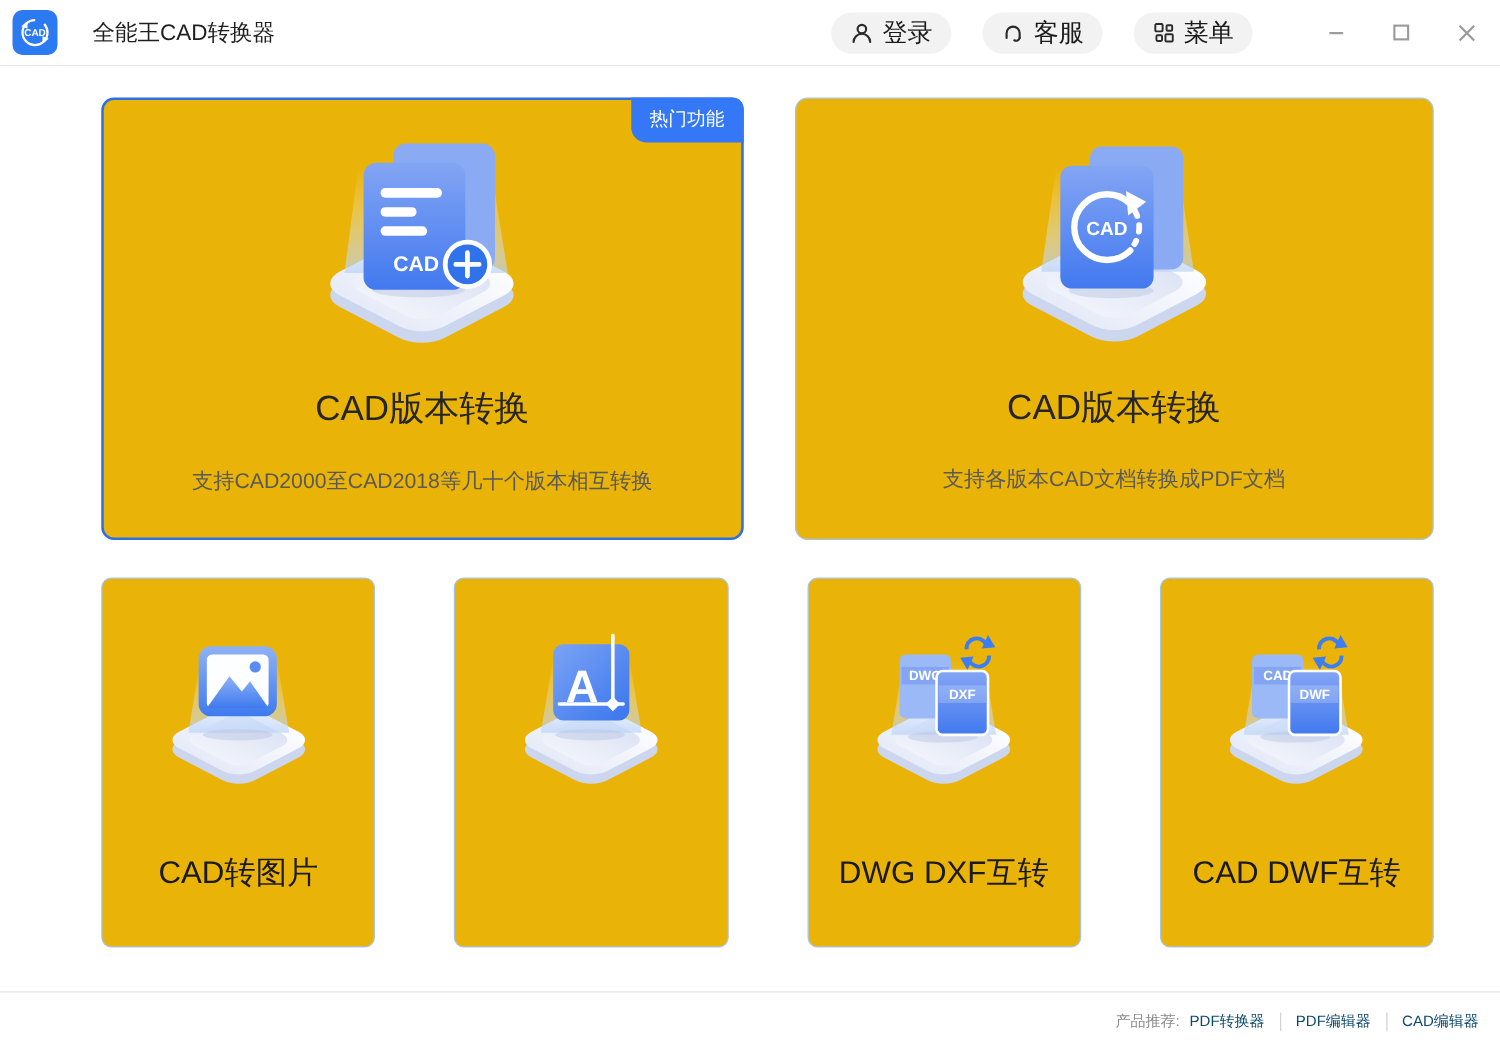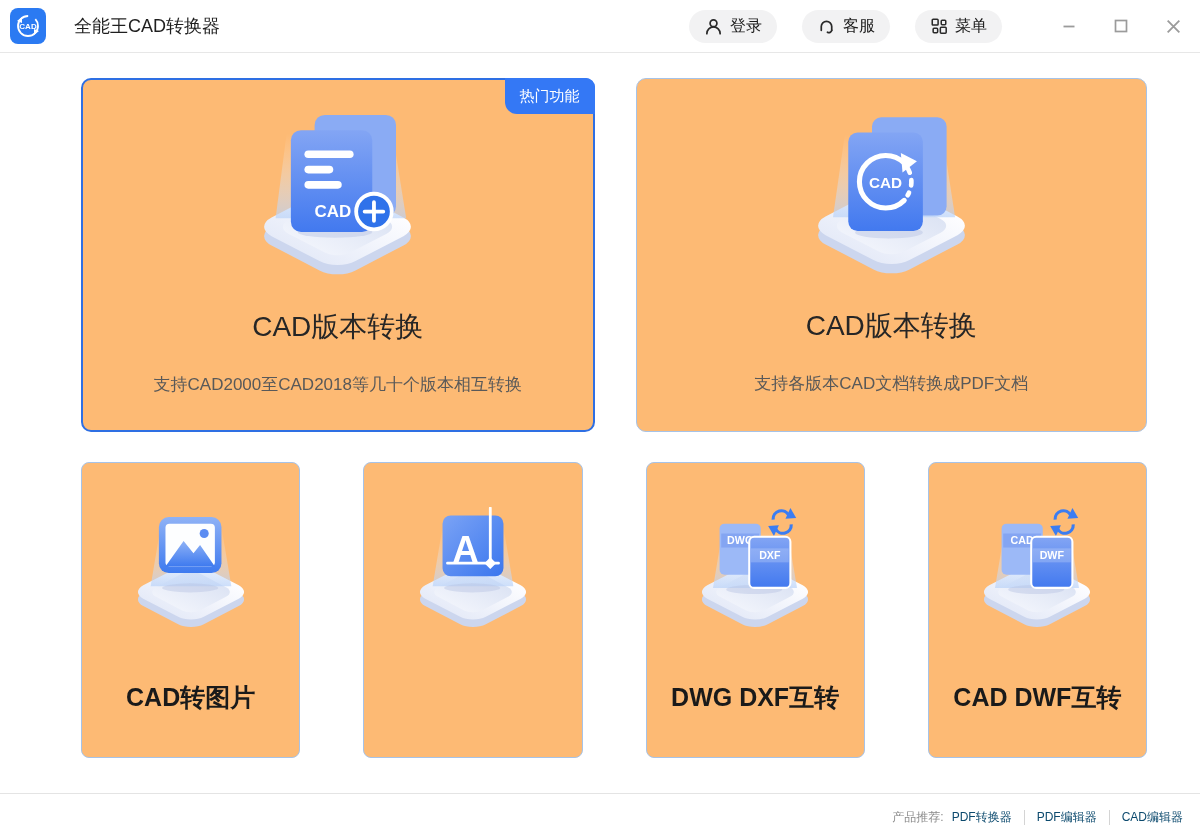--- a/index.html
+++ b/index.html
@@ -19,56 +19,56 @@
   }
   .logo {
     width:36px; height:36px; border-radius:8px; background:#2b7af2;
     display:flex; align-items:center; justify-content:center; flex:0 0 36px;
   }
   .app-title { font-size:18px; color:#1f1f1f; margin-left:28px; }
   .tb-right { margin-left:auto; display:flex; align-items:center; }
   .pill {
     height:33px; border-radius:17px; background:#f2f2f3; cursor:pointer;
     display:flex; align-items:center; gap:7px; padding:0 15px;
-    font-size:16px; color:#1a1a1a; margin-left:25px; white-space:nowrap;
+    font-size:20px; color:#1a1a1a; margin-left:25px; white-space:nowrap;
   }
   .pill svg { display:block; }
   .winbtns { display:flex; align-items:center; margin-left:30px; }
   .winbtn {
     width:30px; height:30px; display:flex; align-items:center; justify-content:center;
     cursor:pointer; margin-left:22px;
   }
 
   
   main { flex:1 1 auto; padding:25px 53px 0; background:#fff; }
   .row-lg { display:flex; gap:13px; }
   .row-sm { display:flex; gap:35px; margin-top:30px; }
 
   .card {
-    background:#fdba74; cursor:pointer; position:relative;
+    background:#eab308; cursor:pointer; position:relative;
     display:flex; flex-direction:column; align-items:center;margin-left:28px;
   }
   .card-lg {
     flex:1; height:354px; border:1px solid #a6c3e8; border-radius:10px;
   }
   .card-lg.hot { border:2px solid #2e6fe3; }
   .badge {
     position:absolute; top:-2px; right:-2px; background:#3478f5; color:#fff;
     font-size:15px; line-height:36px; height:36px; padding:0 15px;
     border-radius:0 9px 0 12px;
   }
   .ic-lg { width:195px; height:174px; margin-top:28px; }
   .t-lg { font-size:28px; color:#262626; margin-top:26px; }
   .s-lg { font-size:17px; color:#595959; margin-top:27px; }
 
   .card-sm {
     flex:1; height:296px; border:1px solid #a6c3e8; border-radius:8px;
   }
   .ic-sm { width:140px; height:128px; margin-top:44px; }
-  .t-sm { font-size:25px; color:#1a1a1a; margin-top:46px;font-weight:bold; }
+  .t-sm { font-size:25px; color:#1a1a1a; margin-top:46px; }
 
   
   footer {
     flex:0 0 47px; border-top:1px solid #e4e4e4; background:#fff;
     display:flex; align-items:center; justify-content:flex-end;
     padding:0 17px; font-size:12px; color:#8b8b8b;
   }
   .f-label { margin-right:8px; }
   .f-link { cursor:pointer; color:#0c4a6e; }
   .f-sep { width:1px; height:15px; background:#d4d4d4; margin:0 12px; }

